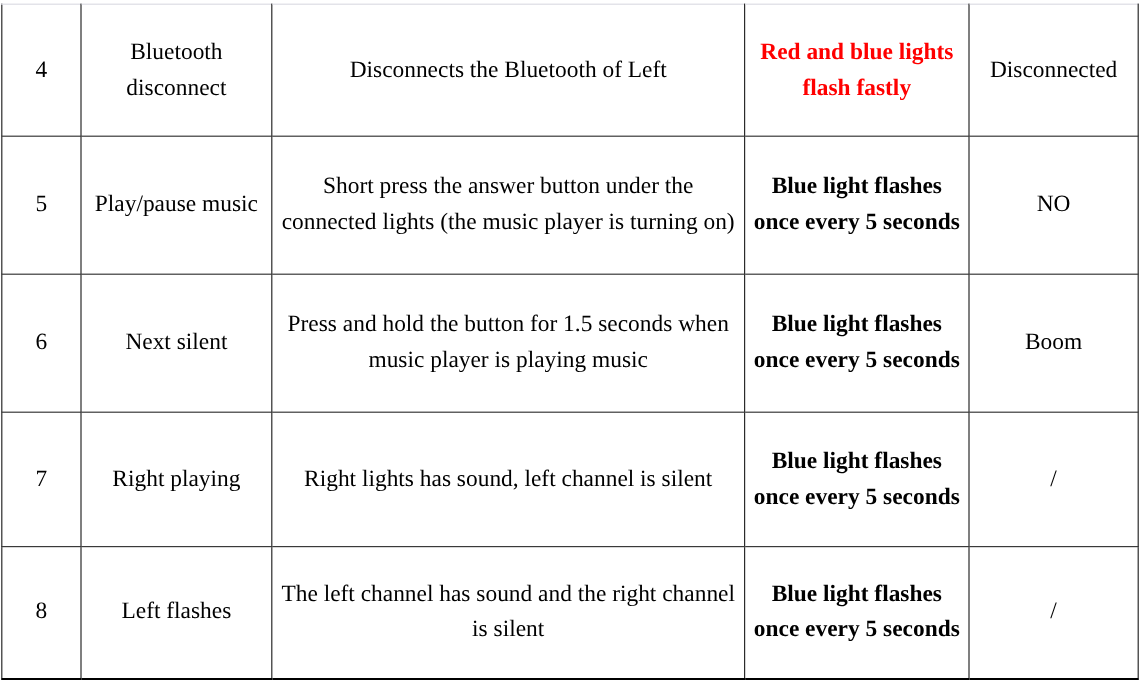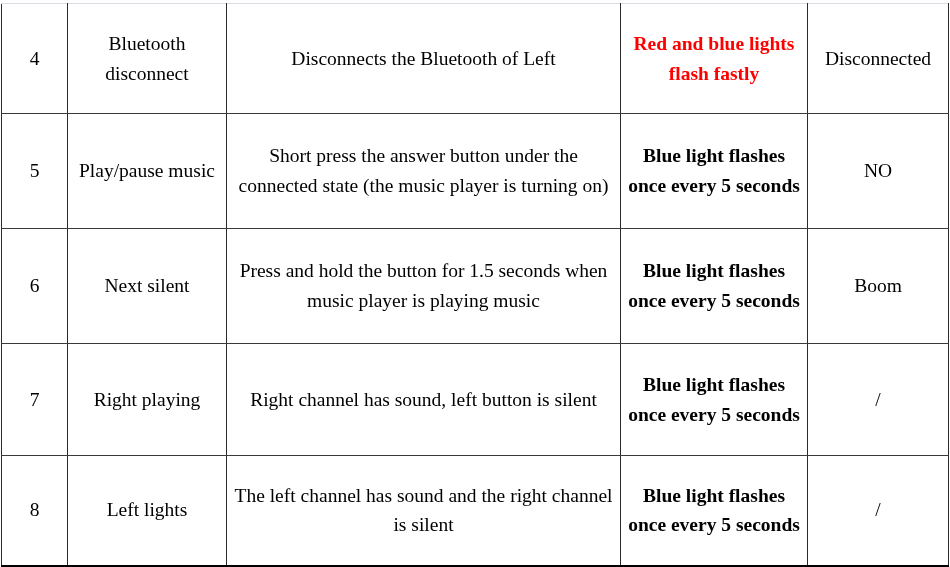--- a/index.html
+++ b/index.html
@@ -94,44 +94,44 @@
         <td class="cell-no">4</td>
         <td class="cell-func">Bluetooth disconnect</td>
         <td class="cell-desc">Disconnects the Bluetooth of Left</td>
         <td class="cell-light emph" style="color: rgb(255, 0, 0);">Red and blue lights flash fastly</td>
         <td class="cell-tone">Disconnected</td>
       </tr>
 
       <tr style="height: 115px;">
         <td class="cell-no">5</td>
         <td class="cell-func">Play/pause music</td>
-        <td class="cell-desc">Short press the answer button under the connected state (the music player is turning on)</td>
+        <td class="cell-desc">Short press the answer button under the connected lights (the music player is turning on)</td>
         <td class="cell-light">Blue light flashes once every 5 seconds</td>
         <td class="cell-tone">NO</td>
       </tr>
 
       <tr style="height: 115px;">
         <td class="cell-no">6</td>
         <td class="cell-func">Next silent</td>
         <td class="cell-desc">Press and hold the button for 1.5 seconds when music player is playing music</td>
         <td class="cell-light">Blue light flashes once every 5 seconds</td>
         <td class="cell-tone">Boom</td>
       </tr>
 
       <tr style="height: 112px;">
         <td class="cell-no">7</td>
         <td class="cell-func">Right playing</td>
-        <td class="cell-desc">Right channel has sound, left button is silent</td>
+        <td class="cell-desc">Right lights has sound, left channel is silent</td>
         <td class="cell-light">Blue light flashes once every 5 seconds</td>
         <td class="cell-tone">/</td>
       </tr>
 
       <tr style="height: 110px;">
         <td class="cell-no">8</td>
-        <td class="cell-func">Left lights</td>
+        <td class="cell-func">Left flashes</td>
         <td class="cell-desc">The left channel has sound and the right channel is silent</td>
         <td class="cell-light">Blue light flashes once every 5 seconds</td>
         <td class="cell-tone">/</td>
       </tr>
 
     </tbody>
   </table>
 
 </div>
 

